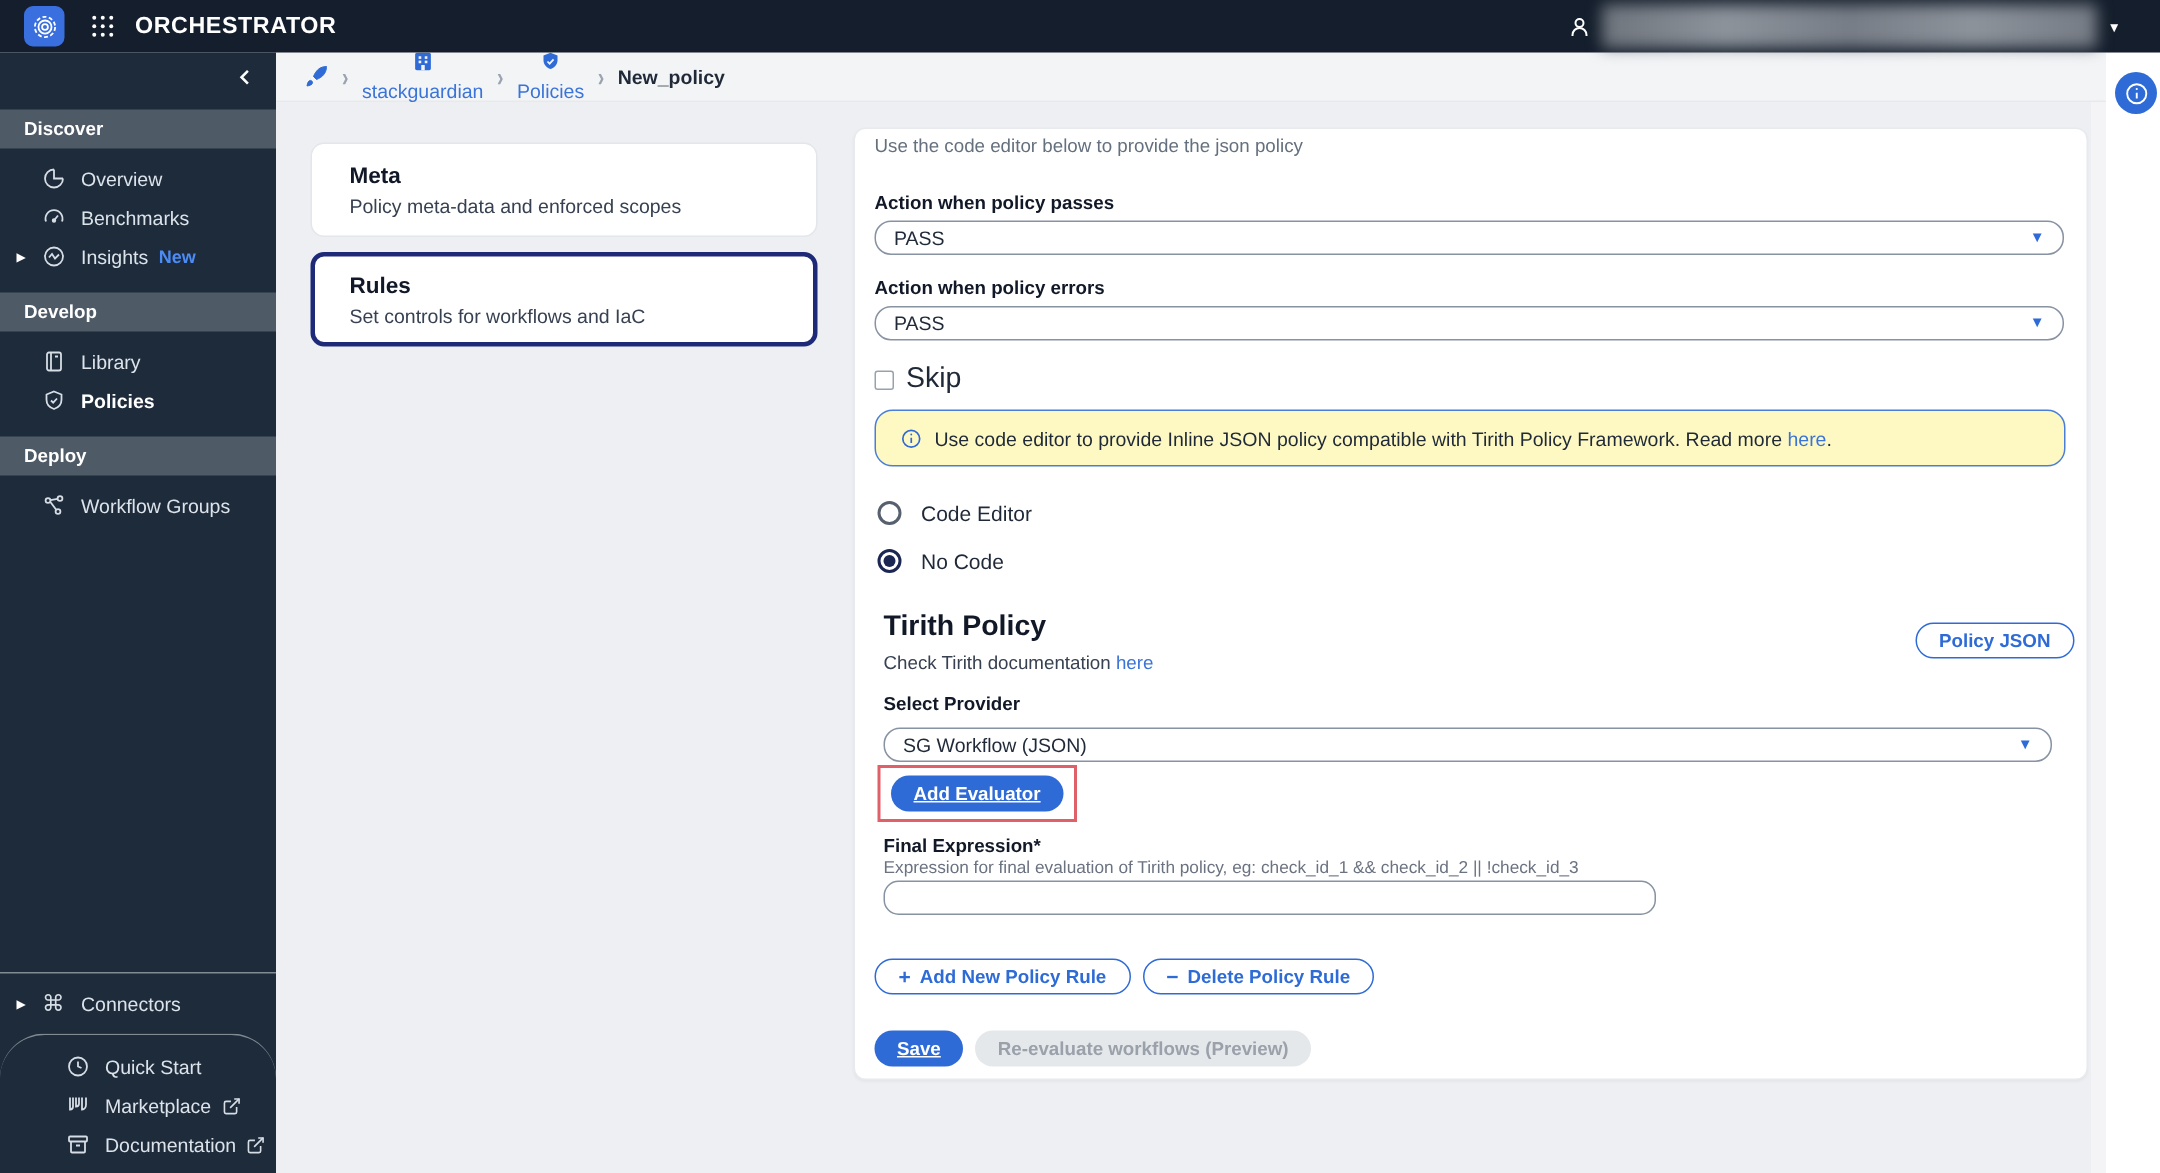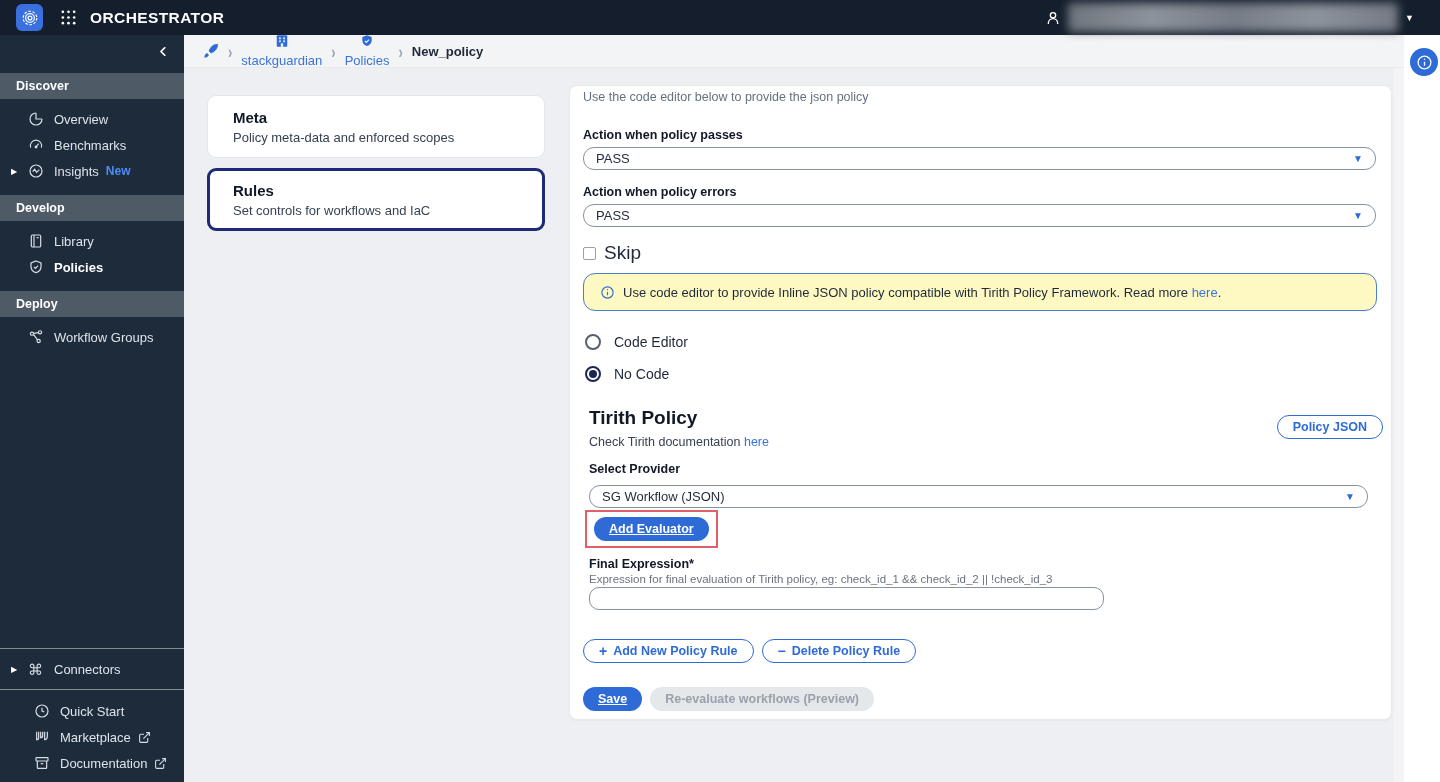--- a/index.html
+++ b/index.html
@@ -21,21 +21,21 @@
   .collapse-row { height:33px; display:flex; align-items:center; justify-content:flex-end; padding-right:12px; flex:none; }
   .side-header { height:26px; background:#4f5a67; color:#fff; font-weight:bold; font-size:12.5px; display:flex; align-items:center; padding-left:16px; margin-top:5px; flex:none; }
   .side-items { padding:7px 0 6px 0; flex:none; }
   .side-item { height:26px; display:flex; align-items:center; color:#dde3ea; font-size:13px; padding-left:28px; position:relative; cursor:pointer; }
   .side-item .s-icon { width:17px; margin-right:9px; color:#d7dde5; flex:none; }
   .side-item.active { font-weight:bold; color:#fff; }
   .expand-caret { position:absolute; left:11px; font-size:8px; color:#fff; }
   .badge-new { color:#4d8cf5; font-weight:bold; font-size:12px; margin-left:7px; }
   .side-spacer { flex:1; }
   .side-secondary { border-top:1px solid rgba(255,255,255,.45); padding:7px 0; flex:none; }
-  .side-footer { border-top:1px solid rgba(255,255,255,.45); padding:8px 0 6px 6px; flex:none; }
+  .side-footer { border-top:1px solid rgba(255,255,255,.45); padding:8px 0 6px 16px; flex:none;border-radius:30px; }
   .ext-icon { margin-left:7px; color:#d7dde5; }
   .cmd-glyph { font-size:15px; line-height:1; }
 
   
   .crumbbar { position:absolute; left:184px; top:35px; width:1220px; height:33px; background:#f3f4f6; border-bottom:1px solid #e7e9ec; display:flex; align-items:center; padding-left:19px; gap:9px; z-index:10; }
   .crumb-link { color:#3b74d8; font-size:13px; display:flex; align-items:center; gap:5px; cursor:pointer;flex-direction:column; }
   .crumb-sep { color:#9aa3af; font-size:13px; font-weight:bold; transform:scaleY(1.35); }
   .crumb-current { color:#1f2937; font-size:13px; font-weight:bold; }
 
   

